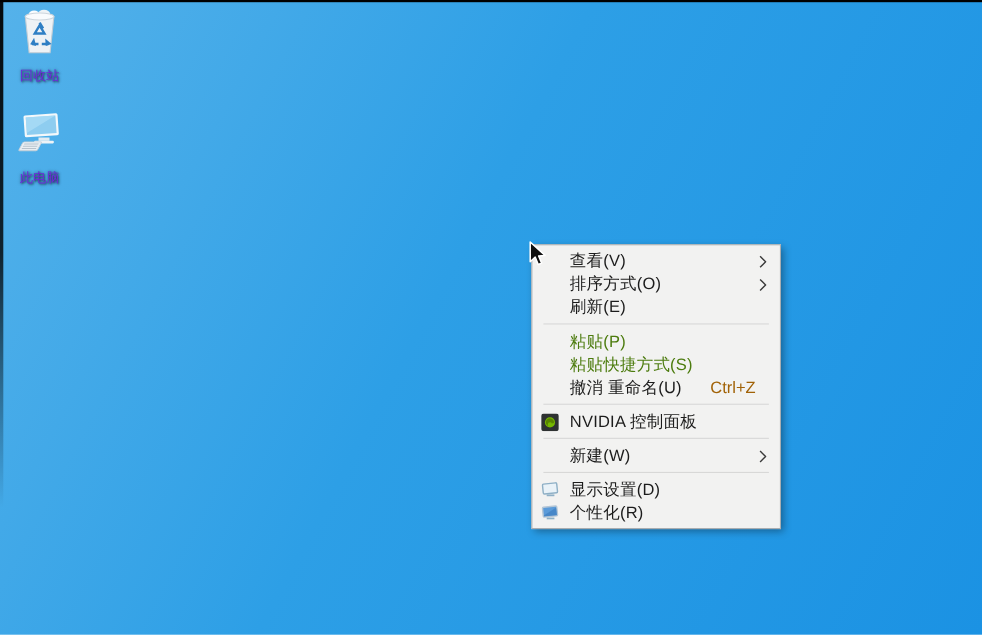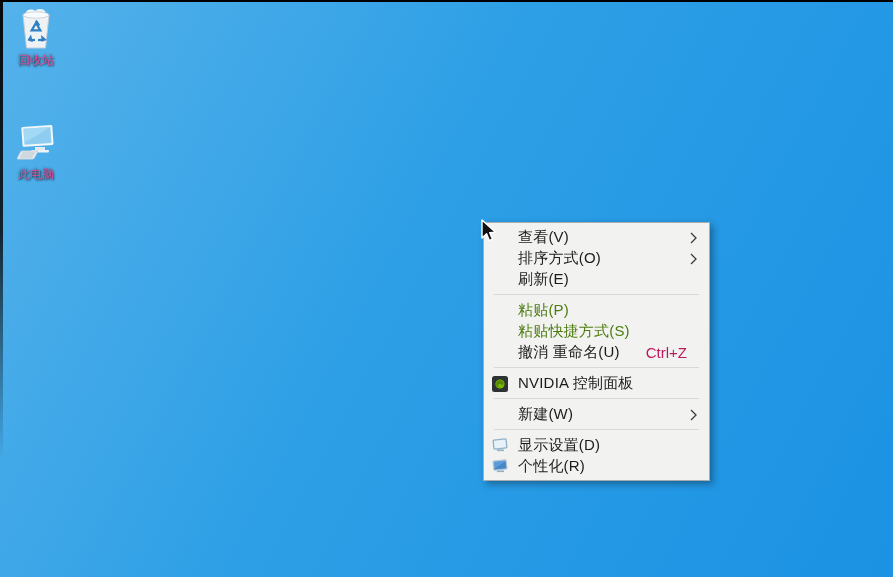--- a/index.html
+++ b/index.html
@@ -13,44 +13,44 @@
   .edge-top { position:absolute; left:0; top:0; width:100%; height:2px; background:#000; }
   .edge-left {
     position:absolute; left:0; top:0; width:3px; height:100%;
     background:linear-gradient(180deg,rgba(0,0,0,.95) 0%,rgba(0,0,0,.8) 40%,rgba(0,0,0,0) 80%);
   }
 
   
   .desk-icon { position:absolute; width:64px; display:flex; flex-direction:column; align-items:center; cursor:default; }
   .desk-icon .glyph { width:42px; height:44px; display:block; }
   .desk-icon .caption {
-    margin-top:3px; font-size:12px; color:#ec4899; text-align:center; line-height:13px;
+    margin-top:12px; font-size:12px; color:#6d28d9; text-align:center; line-height:13px;
     text-shadow:1px 1px 2px rgba(0,0,0,.65), 0 0 3px rgba(0,0,0,.4);
   }
   #icon-recycle { left:4px; top:7px; }
-  #icon-thispc  { left:4px; top:121px; }
+  #icon-thispc  { left:4px; top:99px; }
 
   
   .context-menu {
     position:absolute; left:483px; top:222px; width:227px;
     background:#f2f2f1;
     border:1px solid #a9adb1;
     box-shadow:3px 3px 7px rgba(0,0,0,.35);
     padding:4px 0 3px 0;
     font-size:15px; color:#1c1c1c;
   }
   .menu-item {
     height:21px; display:flex; align-items:center;
     padding:0 12px 0 8px; white-space:nowrap;
   }
   .mi-icon { width:22px; height:16px; display:flex; align-items:center; justify-content:flex-start; flex:0 0 22px; }
   .mi-icon svg { display:block; }
   .mi-label { flex:1 1 auto; padding-left:4px; letter-spacing:.2px; }
   .menu-item.disabled .mi-label { color:#4d7c0f; }
-  .mi-shortcut { margin-right:10px; color:#be185d; }
+  .mi-shortcut { margin-right:10px; color:#a16207; }
   .mi-chevron { width:8px; display:flex; justify-content:flex-end; }
   .menu-sep { height:1px; background:#d8d8d7; margin:4px 10px 5px 10px; }
 
   
   .cursor { position:absolute; left:480px; top:219px; width:17px; height:24px; pointer-events:none; z-index:10; }
 </style>
 </head>
 <body>
 
 <div class="edge-top"></div>

